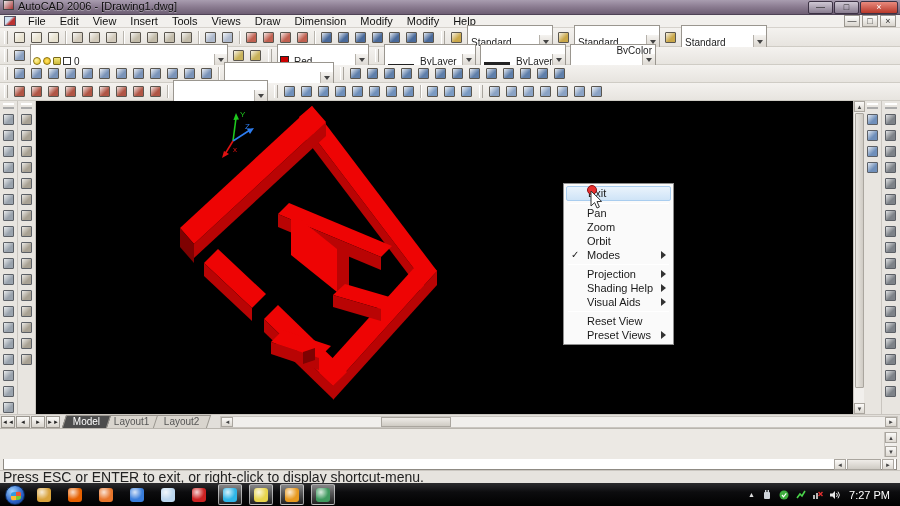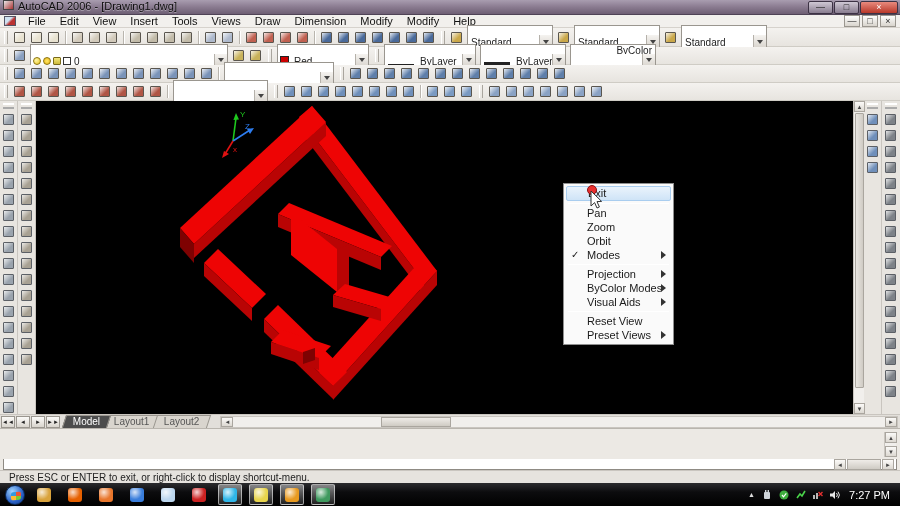--- a/index.html
+++ b/index.html
@@ -101,21 +101,21 @@
   .cmdvs { position:absolute; right:4px; top:3px; width:12px; height:25px; background:#f1efec; border-left:1px solid #c9c5bf; }
   .cmdin { position:absolute; left:3px; top:30px; right:3px; height:11px; background:#fff;
     border:1px solid #8f8b84; border-top:none; }
   .cmdhs { position:absolute; right:6px; top:30px; width:60px; height:11px; display:flex; }
   .cmdhs .b { width:12px; height:11px; background:linear-gradient(180deg,#fbfaf8,#dcd8d1); border:1px solid #aaa69f;
     font-size:6px; color:#444; display:flex; align-items:center; justify-content:center; }
   .cmdhs .t { flex:1; background:linear-gradient(180deg,#efece8,#cfcbc4); border:1px solid #aaa69f; margin:0 1px; }
   
   .statusbar { position:absolute; left:0; top:470px; width:900px; height:13px; background:#e6e3de;
     border-top:1px solid #c9c5bf; display:flex; align-items:center; }
-  .statusbar .msg { font-size:10px; color:#222; padding-left:9px; }
+  .statusbar .msg { font-size:14px; color:#222; padding-left:3px; }
   
   .taskbar { position:absolute; left:0; top:483px; width:900px; height:23px;
     background:linear-gradient(180deg,#2b2b2e,#0c0c0e 40%,#000); display:flex; align-items:center; }
   .orb { width:20px; height:20px; border-radius:50%; margin-left:5px; position:relative;
     background:radial-gradient(circle at 35% 30%,#9fd4ff,#2a62c8 60%,#123a80); border:1px solid #0a2a5a; }
   .orb .flag { position:absolute; left:5px; top:6px; width:10px; height:8px;
     background:conic-gradient(#e53 0 25%, #7c3 0 50%, #fb3 0 75%, #39d 0); border-radius:2px; transform:skewY(-6deg); }
   .tbtn { width:24px; height:21px; margin-left:7px; display:flex; align-items:center; justify-content:center; border-radius:2px; }
   .tbtn.running { background:linear-gradient(180deg,rgba(255,255,255,.45),rgba(255,255,255,.12)); border:1px solid rgba(255,255,255,.55); }
   .tbtn .ticn { width:14px; height:14px; border-radius:3px; }
@@ -648,21 +648,21 @@
 
       <div class="ctxmenu" id="ctxmenu">
           <div class="cm-item hl"><span>Exit</span></div>
           <div class="cm-sep"></div>
           <div class="cm-item"><span>Pan</span></div>
           <div class="cm-item"><span>Zoom</span></div>
           <div class="cm-item"><span>Orbit</span></div>
           <div class="cm-item"><span class="cm-check">✓</span><span>Modes</span><div class="cm-arrow"></div></div>
           <div class="cm-sep"></div>
           <div class="cm-item"><span>Projection</span><div class="cm-arrow"></div></div>
-          <div class="cm-item"><span>ByColor Modes</span><div class="cm-arrow"></div></div>
+          <div class="cm-item"><span>Shading Help</span><div class="cm-arrow"></div></div>
           <div class="cm-item"><span>Visual Aids</span><div class="cm-arrow"></div></div>
           <div class="cm-sep"></div>
           <div class="cm-item"><span>Reset View</span></div>
           <div class="cm-item"><span>Preset Views</span><div class="cm-arrow"></div></div>
         </div>
 
       <svg class="cursor" style="left:549px; top:84px;" width="22" height="24">
         <circle cx="7" cy="5" r="4.5" fill="#e83030" stroke="#8d1010" stroke-width="1"></circle>
         <polygon points="6,6 6,21 9.6,17.6 12,23 14.4,22 12,16.6 16.6,16.4" fill="#fff" stroke="#333" stroke-width="1"></polygon>
       </svg>

